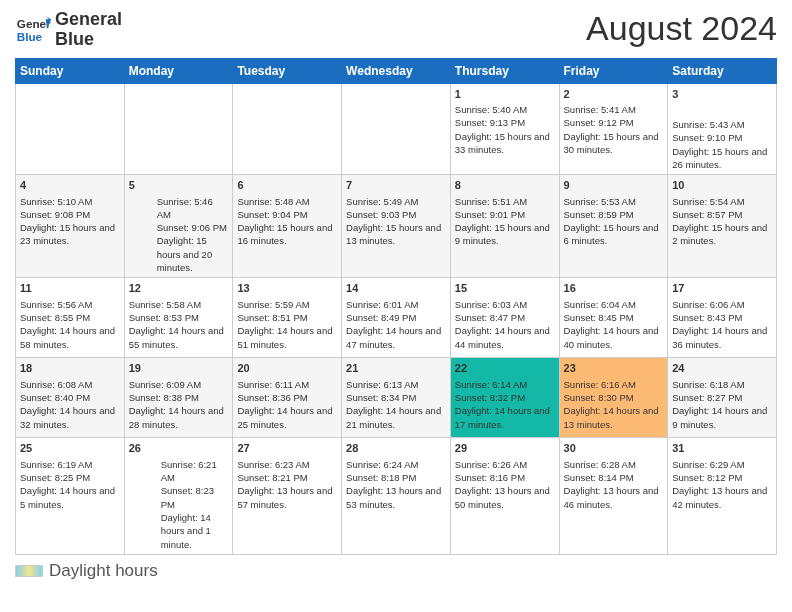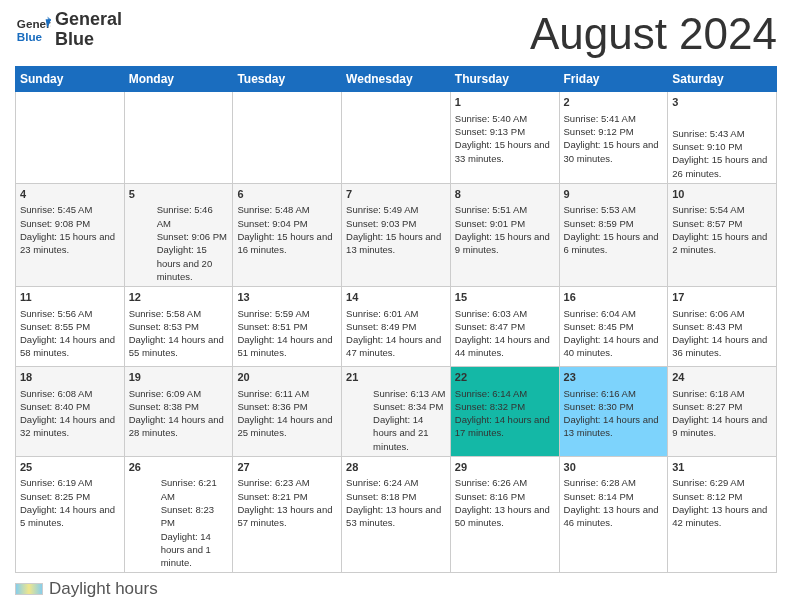--- a/index.html
+++ b/index.html
@@ -28,21 +28,21 @@
       line-height: 1.1;
     }
     .logo-icon {
       width: 36px;
       height: 36px;
     }
     .title-block {
       text-align: right;
     }
     .month-year {
-      font-size: 44px;
+      font-size: 34px;
       font-weight: normal;
       color: #333;
       line-height: 1.1;
     }
     .location {
       font-size: 14px;
       color: #555;
     }
     .calendar {
       width: 100%;
@@ -141,21 +141,21 @@
         <td>
           <span class="day-num">3</span>
           <div class="day-info" style="white-space: pre-line; margin-top: 16px;">Sunrise: 5:43 AM
 Sunset: 9:10 PM
 Daylight: 15 hours and 26 minutes.</div>
         </td>
       </tr>
       <tr>
         <td style="background: rgb(245, 245, 245);">
           <span class="day-num">4</span>
-          <div class="day-info" style="white-space: pre-line;">Sunrise: 5:45 AM
+          <div class="day-info" style="white-space: pre-line;">Sunrise: 5:10 AM
 Sunset: 9:08 PM
 Daylight: 15 hours and 23 minutes.</div>
         </td>
         <td style="background: rgb(245, 245, 245);">
           <span class="day-num">5</span>
           <div class="day-info" style="white-space: pre-line; margin-left: 28px;">Sunrise: 5:46 AM
 Sunset: 9:06 PM
 Daylight: 15 hours and 20 minutes.</div>
         </td>
         <td style="background: rgb(245, 245, 245);">
@@ -247,31 +247,31 @@
 Daylight: 14 hours and 28 minutes.</div>
         </td>
         <td style="background: rgb(245, 245, 245);">
           <span class="day-num">20</span>
           <div class="day-info" style="white-space: pre-line;">Sunrise: 6:11 AM
 Sunset: 8:36 PM
 Daylight: 14 hours and 25 minutes.</div>
         </td>
         <td style="background: rgb(245, 245, 245);">
           <span class="day-num">21</span>
-          <div class="day-info" style="white-space: pre-line; margin-left: 27px;">Sunrise: 6:13 AM
+          <div class="day-info" style="white-space: pre-line;">Sunrise: 6:13 AM
 Sunset: 8:34 PM
 Daylight: 14 hours and 21 minutes.</div>
         </td>
         <td style="background: #14b8a6;">
           <span class="day-num">22</span>
           <div class="day-info" style="white-space: pre-line;">Sunrise: 6:14 AM
 Sunset: 8:32 PM
 Daylight: 14 hours and 17 minutes.</div>
         </td>
-        <td style="background: #7dd3fc;">
+        <td style="background: #fdba74;">
           <span class="day-num">23</span>
           <div class="day-info" style="white-space: pre-line;">Sunrise: 6:16 AM
 Sunset: 8:30 PM
 Daylight: 14 hours and 13 minutes.</div>
         </td>
         <td style="background: rgb(245, 245, 245);">
           <span class="day-num">24</span>
           <div class="day-info" style="white-space: pre-line;">Sunrise: 6:18 AM
 Sunset: 8:27 PM
 Daylight: 14 hours and 9 minutes.</div>

